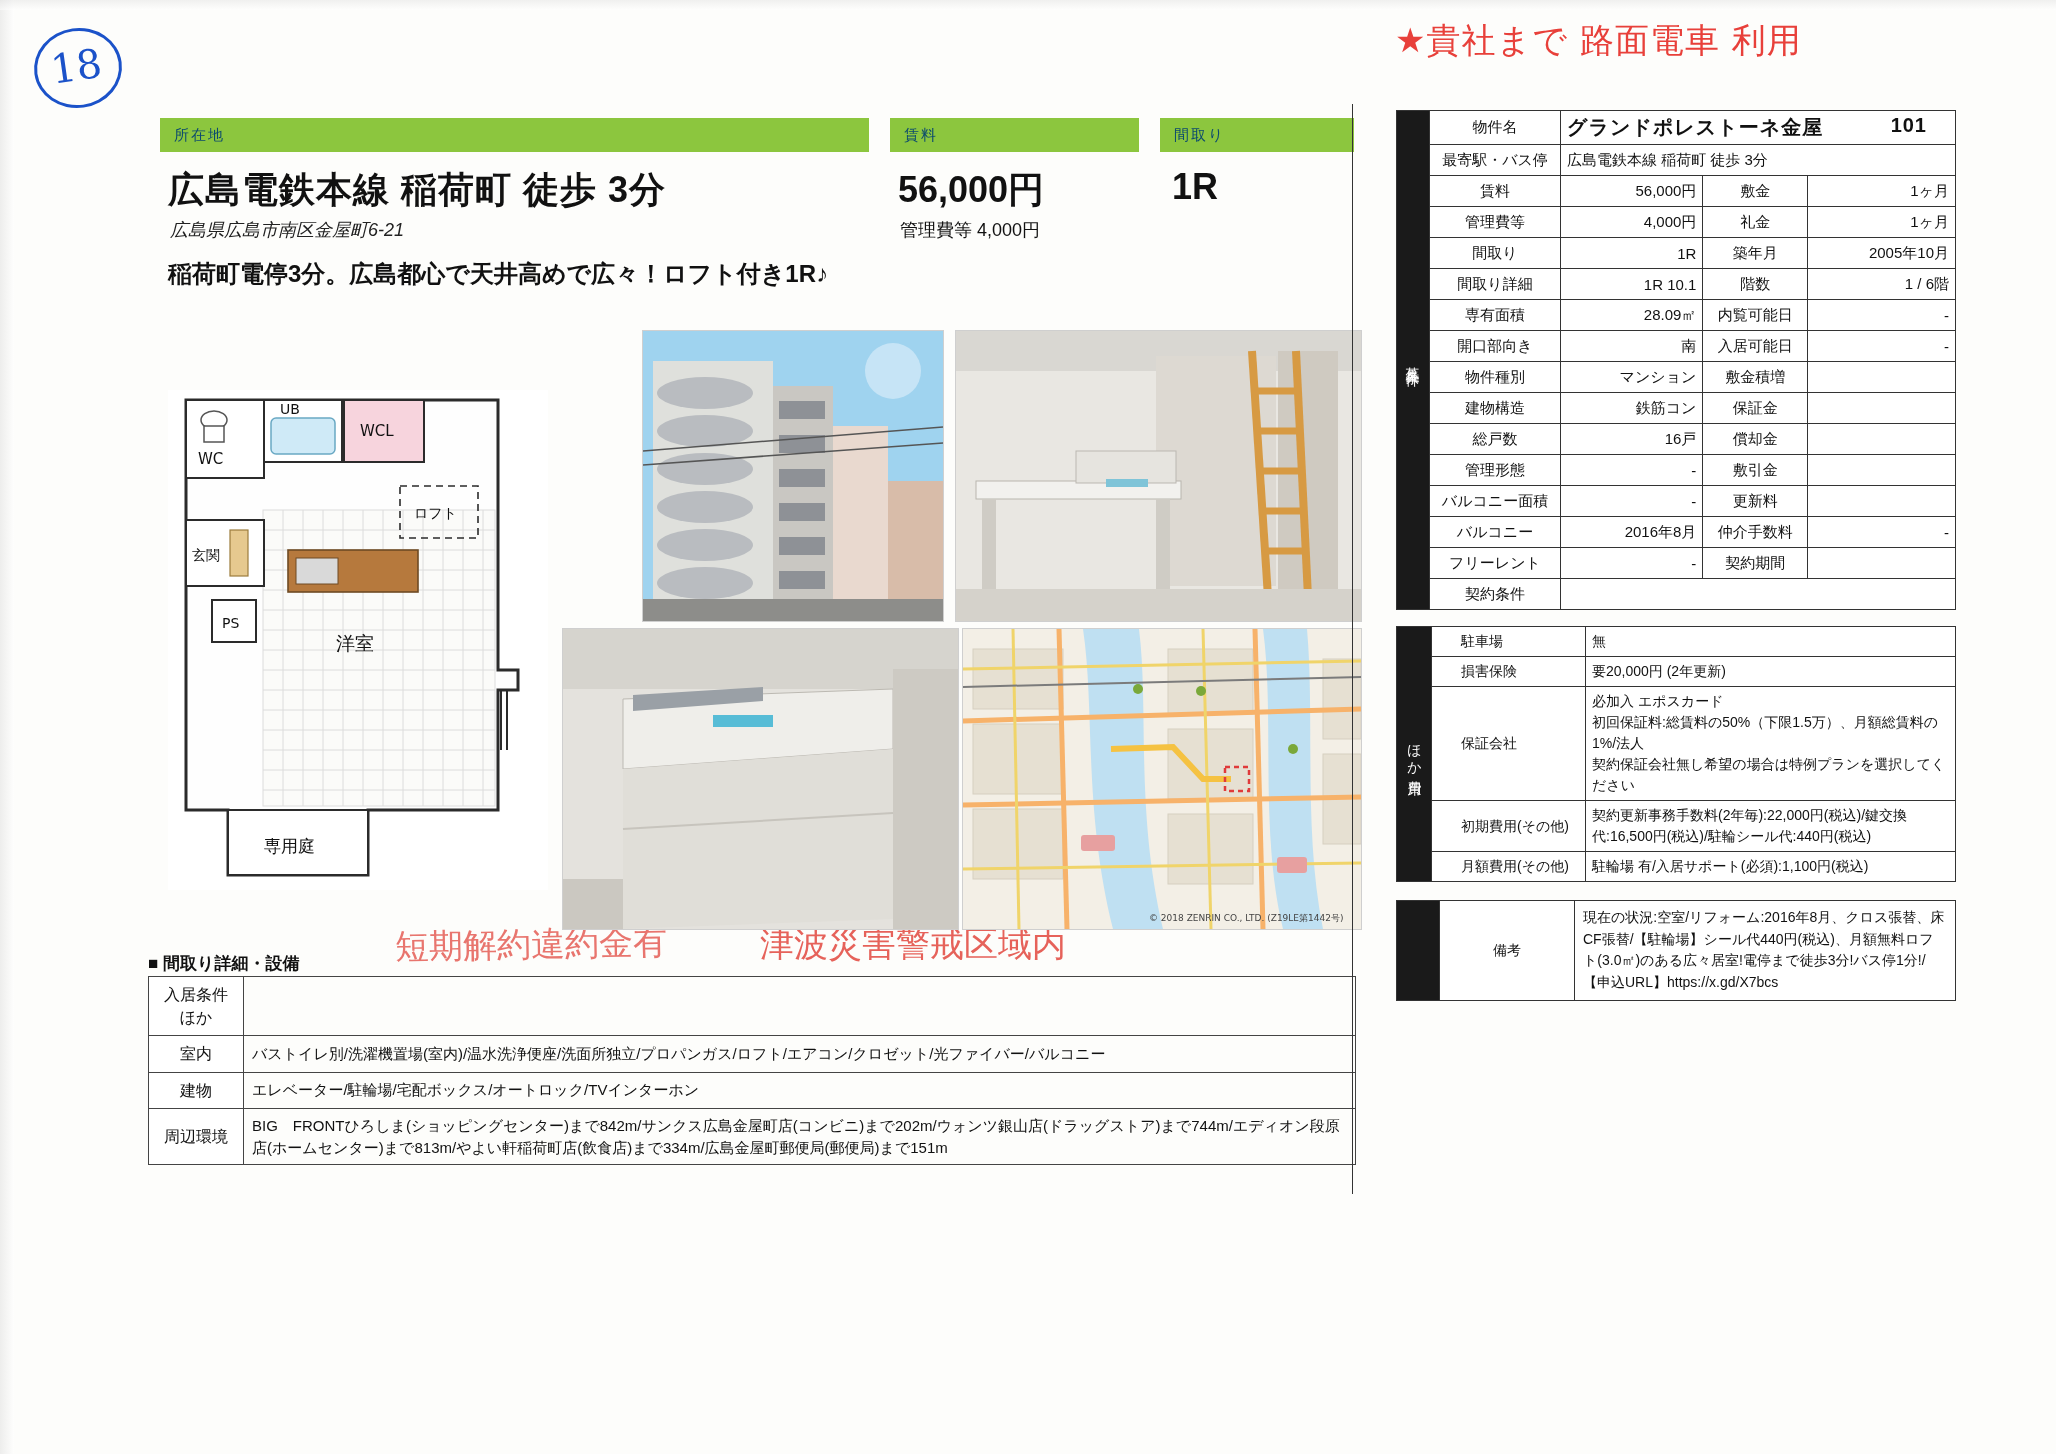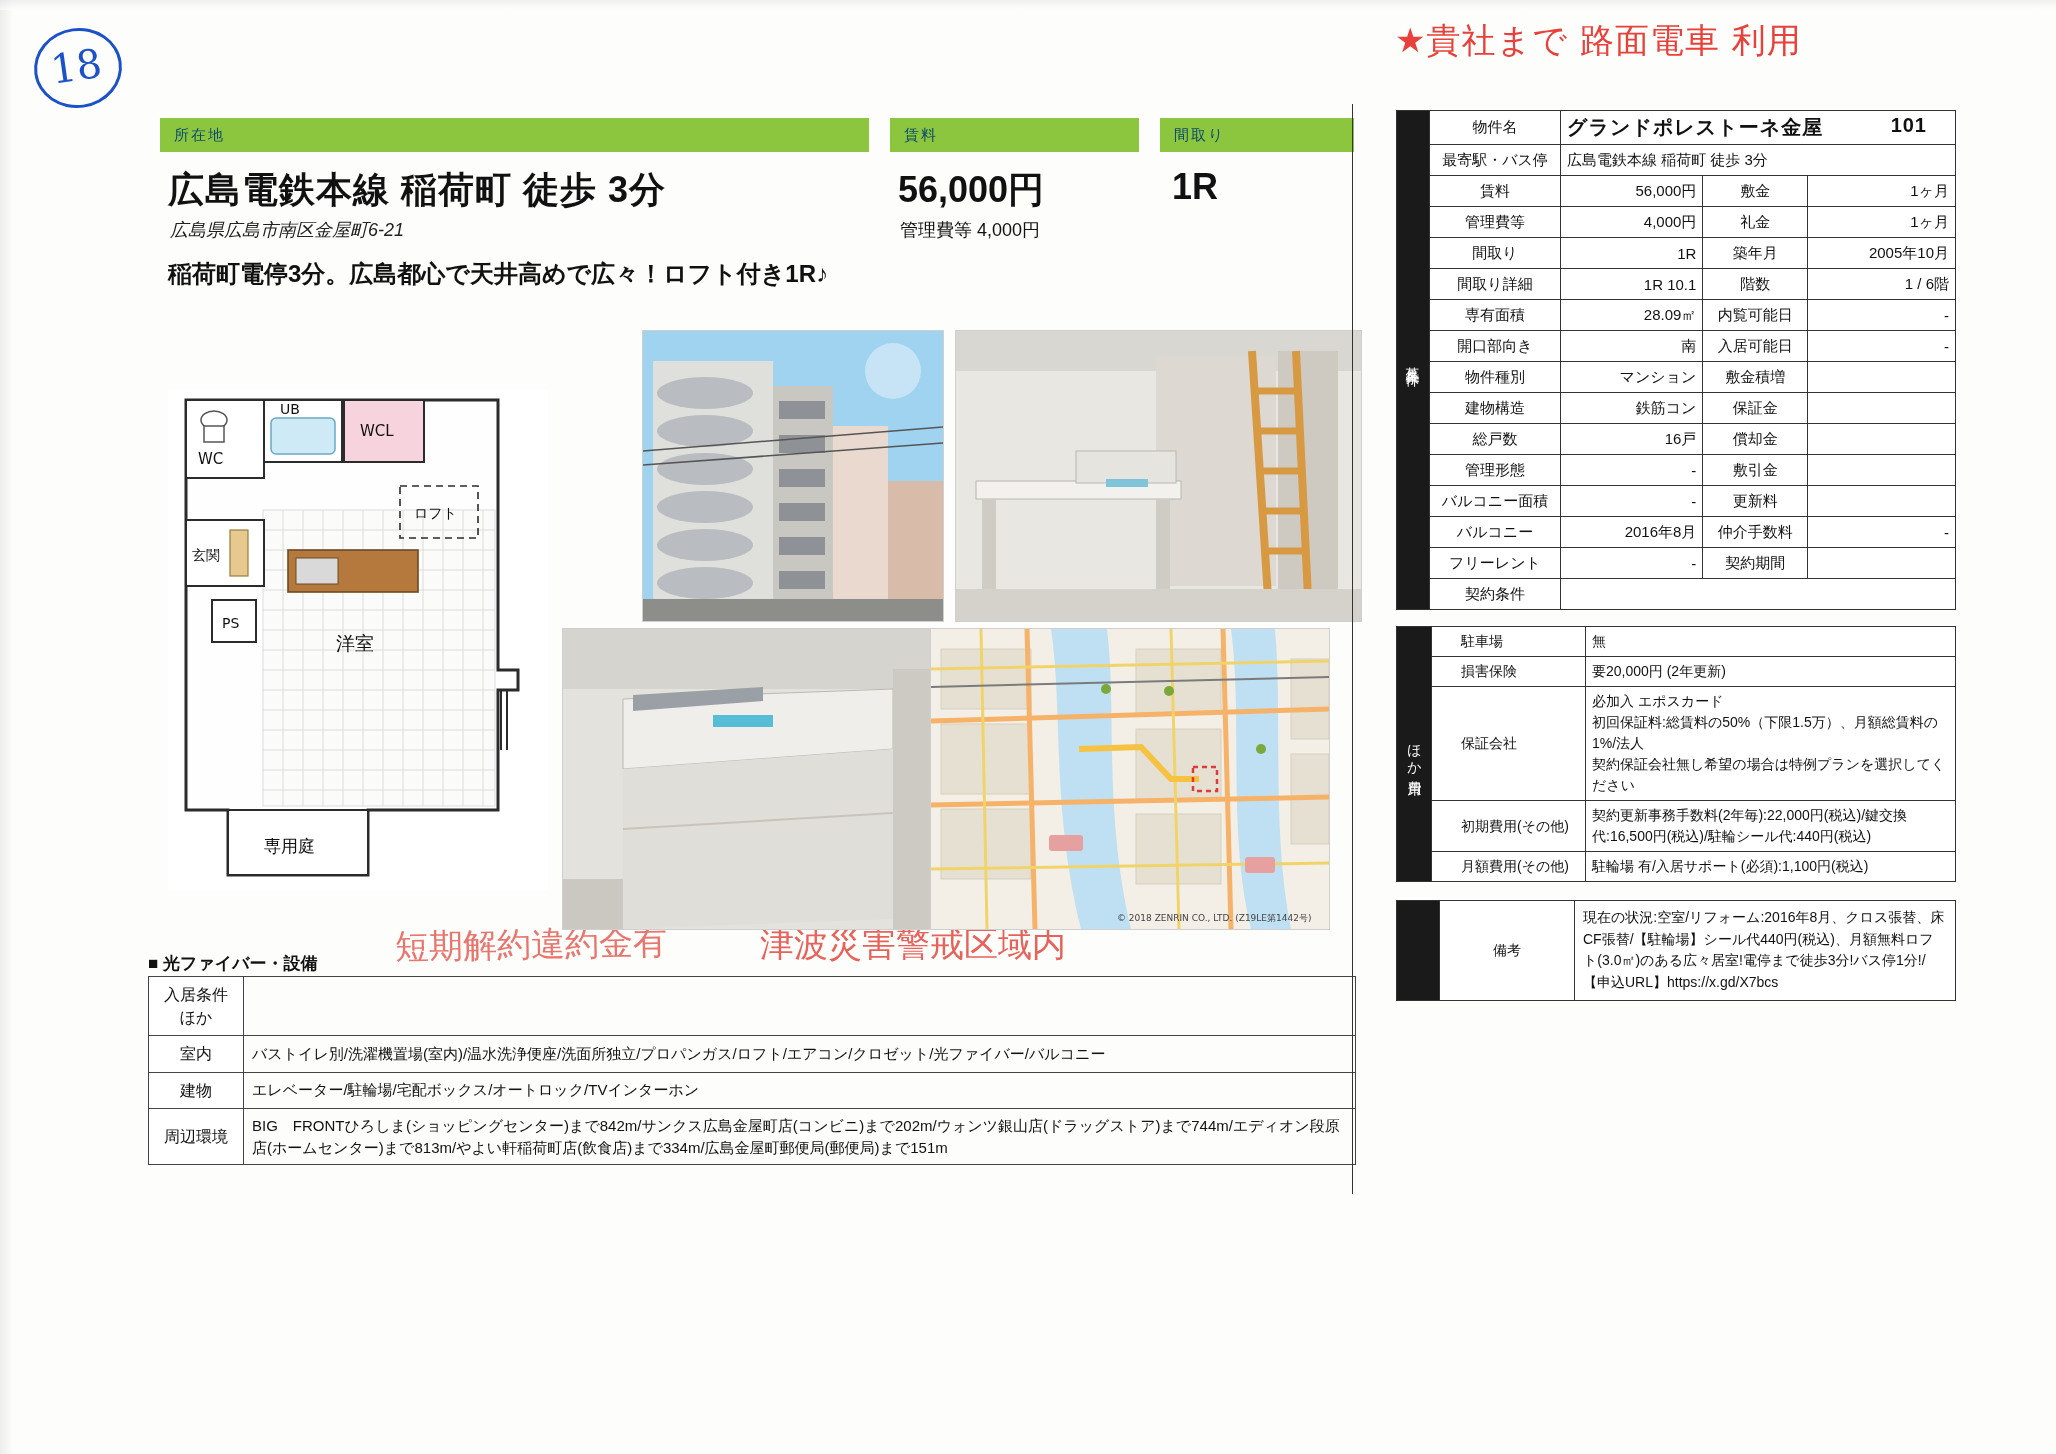--- a/index.html
+++ b/index.html
@@ -51,21 +51,21 @@
 
   
   .fp{position:absolute;left:168px;top:390px;width:380px;height:500px;}
   .fp svg{display:block;}
 
   
   .photo{position:absolute;border:1px solid #cfcfcf;overflow:hidden;}
   #photo-exterior{left:642px;top:330px;width:300px;height:290px;}
   #photo-interior1{left:955px;top:330px;width:405px;height:290px;}
   #photo-interior2{left:562px;top:628px;width:395px;height:300px;}
-  #photo-map{left:930px;top:628px;width:398px;height:300px;}
+  #photo-map{left:962px;top:628px;width:398px;height:300px;}
 
   
   .feat-title{position:absolute;left:148px;top:952px;font-size:17px;font-weight:bold;}
   table.feat{
     position:absolute;left:148px;top:976px;width:1208px;border-collapse:collapse;
     font-size:15px;
   }
   table.feat td{border:1px solid #444;padding:6px 8px;vertical-align:middle;line-height:1.45;}
   table.feat td.k{width:78px;text-align:center;font-size:16px;}
   table.feat tr.r1 td{height:28px;}
@@ -316,21 +316,21 @@
           <circle cx="330" cy="120" r="5"></circle>
       </g>
       <g fill="#e7a0a0">
         <rect x="314" y="228" width="30" height="16" rx="3"></rect>
         <rect x="118" y="206" width="34" height="16" rx="3"></rect>
       </g>
       <text x="186" y="292" font-size="9" fill="#444" font-family="DejaVu Sans">© 2018 ZENRIN CO., LTD. (Z19LE第1442号)</text>
     </svg>
   </div>
 
-  <div class="feat-title">■ 光ファイバー・設備</div>
+  <div class="feat-title">■ 間取り詳細・設備</div>
   <table class="feat">
     <tbody>
         <tr class="r1">
       <td class="k">入居条件ほか</td>
       <td></td>
     </tr>
     <tr>
       <td class="k">室内</td>
       <td>バストイレ別/洗濯機置場(室内)/温水洗浄便座/洗面所独立/プロパンガス/ロフト/エアコン/クロゼット/光ファイバー/バルコニー</td>
     </tr>

